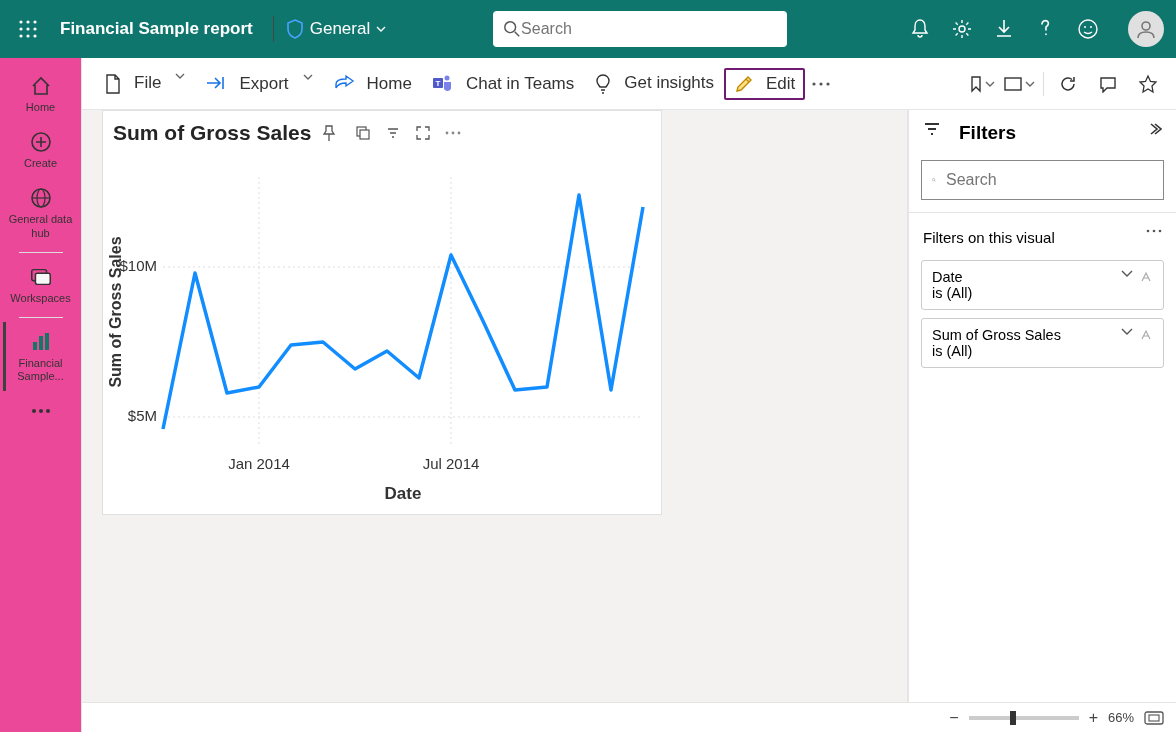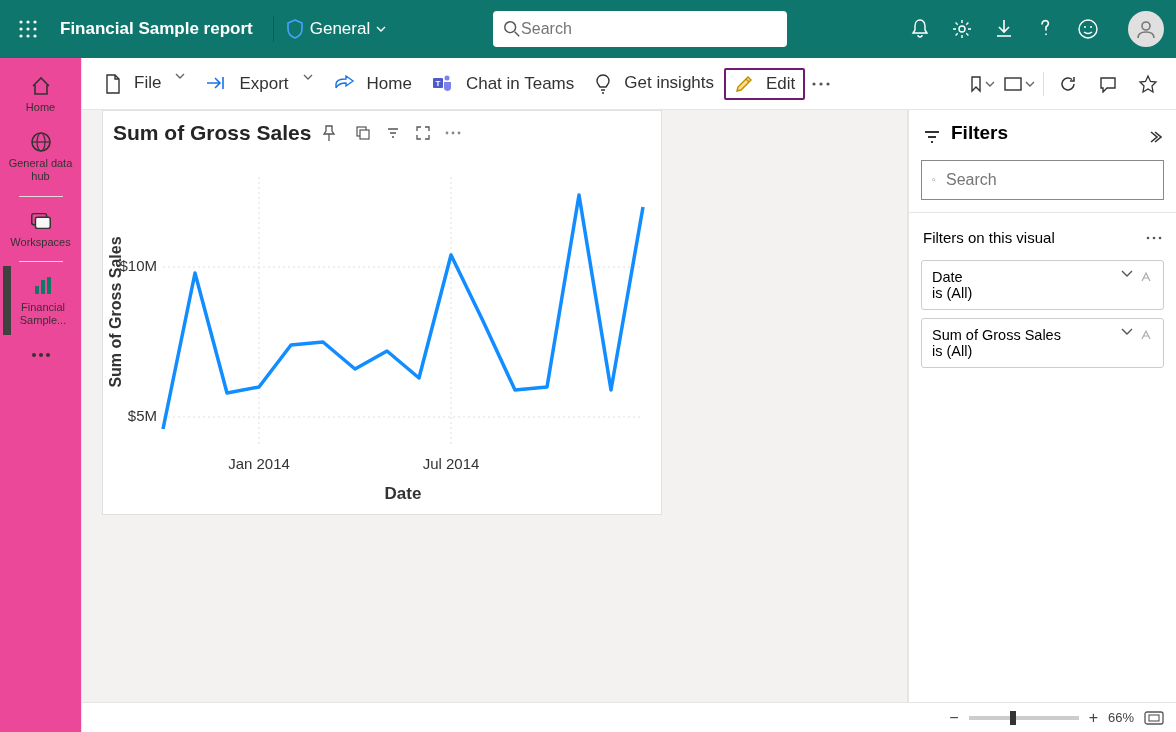--- a/index.html
+++ b/index.html
@@ -14,21 +14,21 @@
 .header-spacer { flex: 1; display:flex; justify-content:center;}
 .search-box { background: #fff; border-radius: 4px; height: 36px; width: 294px; display: flex; align-items: center; padding: 0 10px; color: #555; }
 .search-box input { border: none; outline: none; flex: 1; font-size: 16px; background: transparent; }
 .header-icons { display: flex; align-items: center; gap: 18px; margin-left: 20px; }
 .header-icon { width: 24px; height: 24px; display: flex; align-items: center; justify-content: center; cursor: pointer; }
 .avatar { width: 36px; height: 36px; border-radius: 50%; background: #e0e0e0; display: flex; align-items: center; justify-content: center; margin-left: 10px; cursor: pointer; }
 
 
 .left-nav { position: absolute; left: 0; top: 58px; bottom: 0; width: 82px; background: #ec4899; border-right: 1px solid #e5e5e5; display: flex; flex-direction: column; align-items: center; padding-top: 8px; }
 .nav-item { width: 72px; display: flex; flex-direction: column; align-items: center; padding: 8px 2px; cursor: pointer; font-size: 11px; color: #333; text-align: center; line-height: 1.2; gap: 3px; }
-.nav-item.active { border-left: 8px solid #404040; margin-left:-3px;}
+.nav-item.active { border-left: 3px solid #404040; margin-left:-3px;}
 .nav-item .nav-icon { width: 24px; height: 24px; display: flex; align-items: center; justify-content: center; }
 .nav-divider { width: 44px; height: 1px; background: #ddd; margin: 4px 0; }
 .nav-bottom { margin-top: auto; margin-bottom: 10px; }
 
 
 .command-bar { position: absolute; left: 82px; top: 58px; right: 0; height: 52px; border-bottom: 1px solid #e5e5e5; display: flex; align-items: center; padding: 0 12px; background: #fff; }
 .cmd-btn { display: flex; align-items: flex-start; gap: 12px; padding: 6px 10px; font-size: 17px; color: #333; cursor: pointer; border-radius: 3px; }
 .cmd-btn .chevron { font-size: 10px; color: #666; margin-left: 2px; }
 .edit-highlight { border: 2px solid #701a75; padding: 4px 8px; border-radius: 2px; }
 .cmd-spacer { flex: 1; }
@@ -39,26 +39,26 @@
 .canvas-area { position: absolute; left: 82px; top: 110px; right: 268px; bottom: 30px; background: #f3f2f1; border-right: 1px solid #e5e5e5;}
 .visual-card { position: absolute; left: 20px; top: 0; width: 560px; height: 405px; background: #fff; border: 1px solid #e0e0e0; }
 .visual-title-bar { display: flex; align-items: center; padding: 10px 10px 0 10px; gap: 8px; }
 .visual-title { font-size: 21px; font-weight: 600; color: #252525; }
 .visual-actions { display: flex; align-items: center; gap: 10px; margin-left: 6px; }
 .visual-icon-btn { width: 20px; height: 20px; cursor: pointer; color: #555; display:flex; align-items:center; justify-content:center;}
 .chart-body { position: absolute; left: 0; top: 46px; right: 0; bottom: 0; }
 
 
 .filters-pane { position: absolute; right: 0; top: 110px; width: 268px; bottom: 30px; background: #fff; border-left: 1px solid #e5e5e5; }
-.filters-header { display: flex; align-items: flex-end; gap: 10px; padding: 12px 14px; font-size: 19px; font-weight: 600; }
+.filters-header { display: flex; align-items: flex-start; gap: 18px; padding: 12px 14px; font-size: 19px; font-weight: 600; }
 .collapse-arrow { margin-left: auto; cursor: pointer; }
 .filter-search { margin: 4px 12px 12px 12px; border: 1px solid #888; height: 40px; display: flex; align-items: center; padding: 0 10px; gap: 10px; }
 .filter-search input { border: none; outline: none; flex: 1; font-size: 16px; }
 .filter-section-sep { height:1px; background:#e5e5e5; margin-bottom: 10px;}
-.filter-section-title { display: flex; align-items: center; justify-content: space-between; padding: 6px 14px; font-size: 15px; }
+.filter-section-title { display: flex; justify-content: space-between; padding: 6px 14px; font-size: 15px; }
 .filter-card { margin: 8px 12px; border: 1px solid #ccc; border-radius: 3px; padding: 8px 10px; font-size: 14.5px; }
 .filter-card .fc-header { display: flex; justify-content: space-between; align-items: center; }
 .filter-card .fc-actions { display: flex; gap: 6px; color: #666; }
 
 
 .status-bar { position: absolute; left: 82px; right: 0; bottom: 0; height: 30px; border-top: 1px solid #e5e5e5; background: #fff; display: flex; align-items: center; justify-content: flex-end; padding: 0 12px; gap: 10px; font-size: 13px; color: #444; }
 .zoom-slider { width: 110px; height: 4px; background: #ccc; position: relative; }
 .zoom-handle { position: absolute; top: -5px; width: 6px; height: 14px; background: #333; left: 38%; }
 
 svg { display: block; }
@@ -142,20 +142,29 @@
 </div>
 
 <div class="left-nav">
   <div class="nav-item">
     <div class="nav-icon">
         <svg width="24" height="24" viewBox="0 0 24 24">
           <path d="M4 12 L12 4 L20 12 M6 11 V20 H18 V11" stroke="#333" stroke-width="1.6" fill="none"></path>
         </svg>
       </div>
     <span>Home</span>
+  </div>
+  <div class="nav-item">
+    <div class="nav-icon">
+        <svg width="24" height="24" viewBox="0 0 24 24">
+          <circle cx="12" cy="12" r="9" stroke="#333" stroke-width="1.6" fill="none"></circle>
+          <path d="M12 7v10M7 12h10" stroke="#333" stroke-width="1.6"></path>
+        </svg>
+      </div>
+    <span>Create</span>
   </div>
   <div class="nav-item">
     <div class="nav-icon">
         <svg width="24" height="24" viewBox="0 0 24 24">
           <circle cx="12" cy="12" r="9" stroke="#333" stroke-width="1.6" fill="none"></circle>
           <ellipse cx="12" cy="12" rx="4" ry="9" stroke="#333" stroke-width="1.2" fill="none"></ellipse>
           <line x1="3" y1="12" x2="21" y2="12" stroke="#333" stroke-width="1.2"></line>
         </svg>
       </div>
     <span>General data hub</span>

